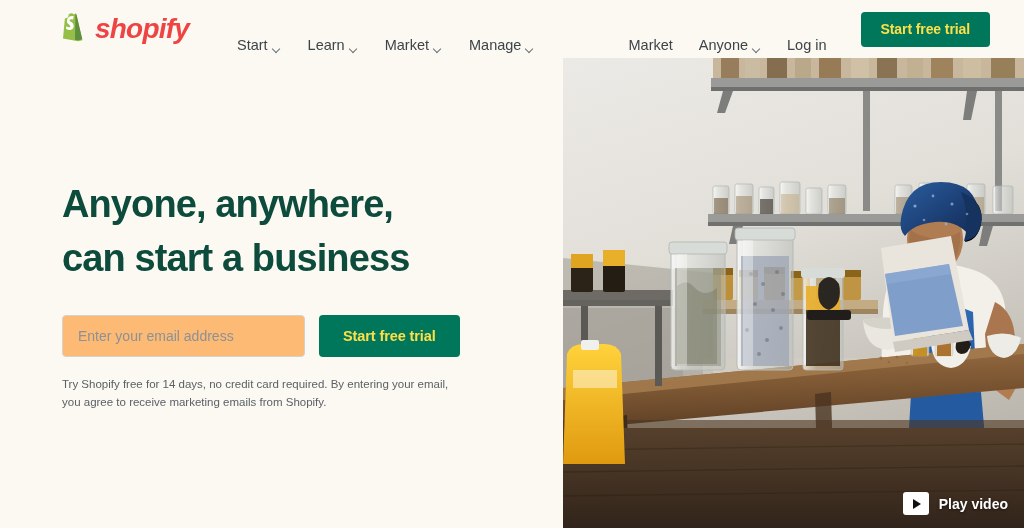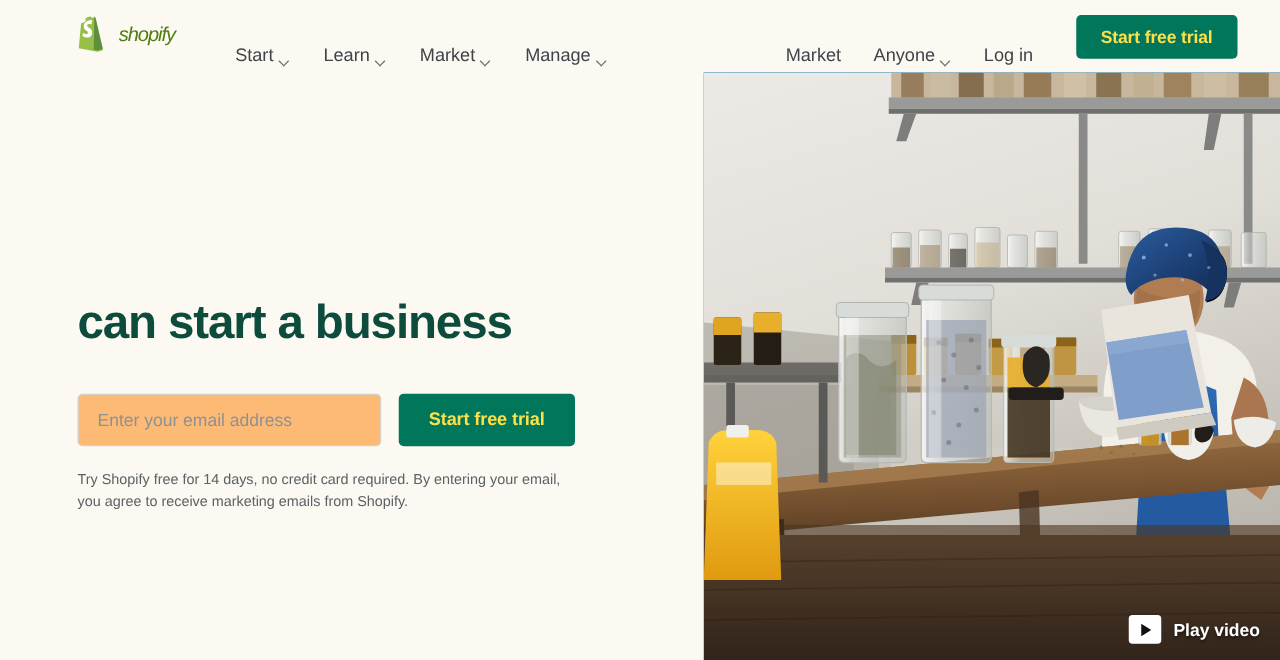--- a/index.html
+++ b/index.html
@@ -33,25 +33,25 @@
   .logo-group {
     display: flex;
     align-items: center;
     gap: 7px;
     flex-shrink: 0;
   }
 
   .logo-bag { display: block; }
 
   .logo-word {
-    font-size: 16px;
-    font-weight: normal;
+    font-size: 28px;
+    font-weight: bold;
     font-style: italic;
     letter-spacing: -0.8px;
-    color: #4d7c0f;
+    color: #ef4444;
     line-height: 1;
   }
 
   .nav-left {
     display: flex;
     align-items: center;
     gap: 27px;
     margin-left: 48px;
   }
 
@@ -257,21 +257,21 @@
     <span class="nav-item">
       <span>Log in</span>
     </span>
     <button class="btn-green header-cta">Start free trial</button>
   </nav>
 </div>
 
 <div class="hero-left">
 
   <h1 class="headline">
-    <br>
+    <span>Anyone, anywhere,</span><br>
     <span>can start a business</span>
   </h1>
 
   <div class="form-row">
     <input class="email-input" type="email" placeholder="Enter your email address" style="">
     <button class="btn-green hero-cta">Start free trial</button>
   </div>
 
   <p class="fineprint">Try Shopify free for 14 days, no credit card required. By entering your email, you agree to receive marketing emails from Shopify.</p>
 </div>

